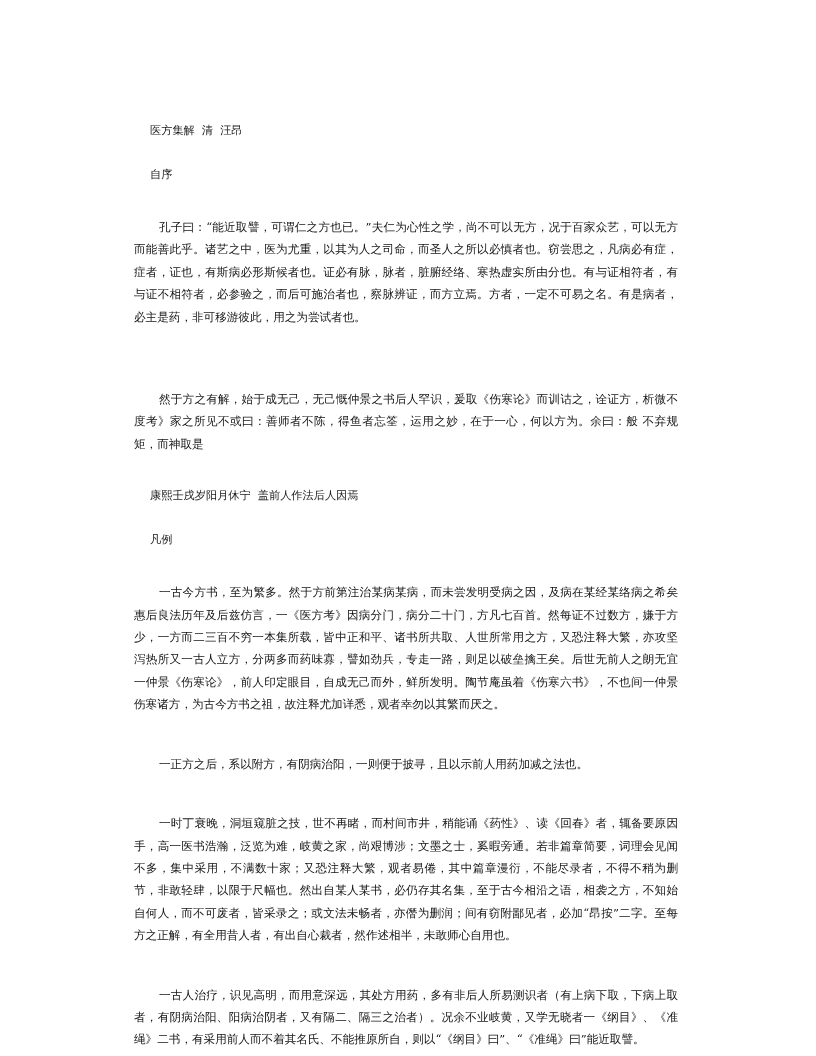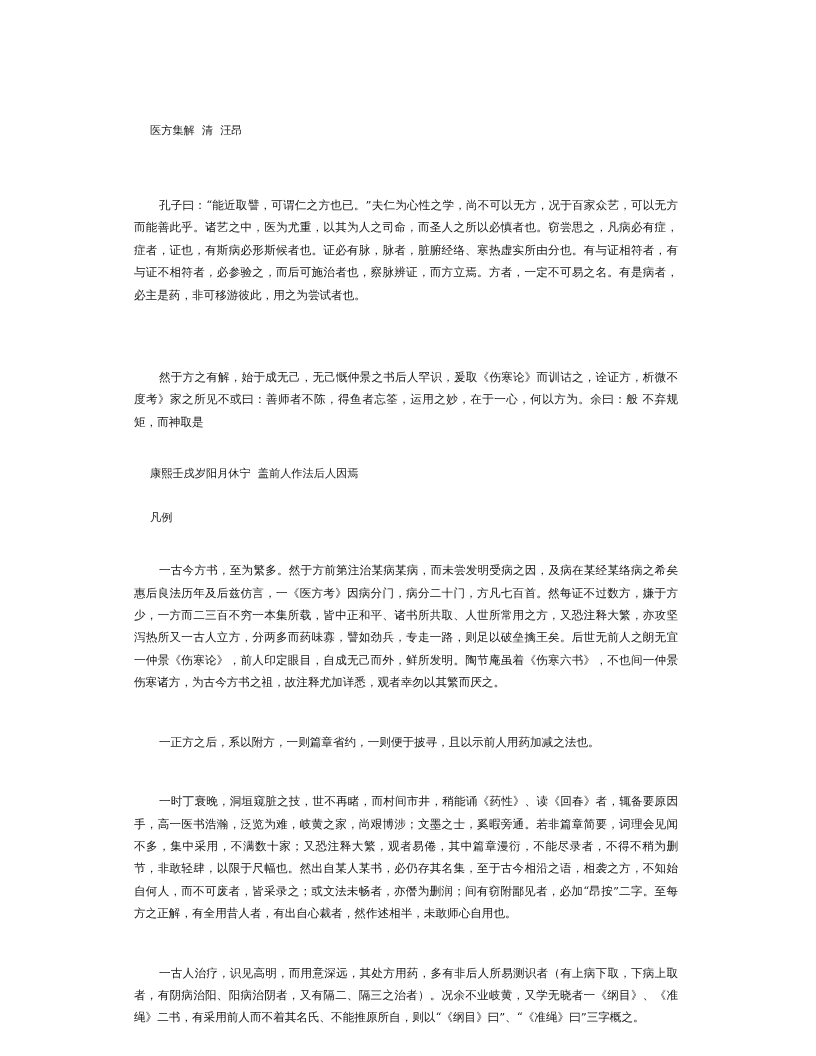--- a/index.html
+++ b/index.html
@@ -53,20 +53,21 @@
 </head>
 <body>
 
 <div class="page">
   <div class="content">
 
     <div class="doc-line">医方集解  清  汪昂</div>
 
     <div class="spacer"></div>
 
+    <div class="doc-line">自序</div>
 
     <div class="spacer"></div>
 
     <div class="doc-para">孔子曰：“能近取譬，可谓仁之方也已。”夫仁为心性之学，尚不可以无方，况于百家众艺，可以无方而能善此乎。诸艺之中，医为尤重，以其为人之司命，而圣人之所以必慎者也。窃尝思之，凡病必有症，症者，证也，有斯病必形斯候者也。证必有脉，脉者，脏腑经络、寒热虚实所由分也。有与证相符者，有与证不相符者，必参验之，而后可施治者也，察脉辨证，而方立焉。方者，一定不可易之名。有是病者，必主是药，非可移游彼此，用之为尝试者也。</div>
 
     <div class="spacer"></div>
 
 
     <div class="spacer"></div>
 
@@ -79,28 +80,28 @@
     <div class="spacer"></div>
 
     <div class="doc-line">凡例</div>
 
     <div class="spacer"></div>
 
     <div class="doc-para">一古今方书，至为繁多。然于方前第注治某病某病，而未尝发明受病之因，及病在某经某络病之希矣惠后良法历年及后兹仿言，一《医方考》因病分门，病分二十门，方凡七百首。然每证不过数方，嫌于方少，一方而二三百不穷一本集所载，皆中正和平、诸书所共取、人世所常用之方，又恐注释大繁，亦攻坚泻热所又一古人立方，分两多而药味寡，譬如劲兵，专走一路，则足以破垒擒王矣。后世无前人之朗无宜一仲景《伤寒论》，前人印定眼目，自成无己而外，鲜所发明。陶节庵虽着《伤寒六书》，不也间一仲景伤寒诸方，为古今方书之祖，故注释尤加详悉，观者幸勿以其繁而厌之。</div>
 
     <div class="spacer-sm"></div>
 
-    <div class="doc-para">一正方之后，系以附方，一则篇章省约，一则便于披寻，且以示前人用药加减之法也。</div>
+    <div class="doc-para">一正方之后，系以附方，有阴病治阳，一则便于披寻，且以示前人用药加减之法也。</div>
 
     <div class="spacer-sm"></div>
 
     <div class="doc-para">一时丁衰晚，洞垣窥脏之技，世不再睹，而村间市井，稍能诵《药性》、读《回春》者，辄备要原因手，高一医书浩瀚，泛览为难，岐黄之家，尚艰博涉；文墨之士，奚暇旁通。若非篇章简要，词理会见闻不多，集中采用，不满数十家；又恐注释大繁，观者易倦，其中篇章漫衍，不能尽录者，不得不稍为删节，非敢轻肆，以限于尺幅也。然出自某人某书，必仍存其名集，至于古今相沿之语，相袭之方，不知始自何人，而不可废者，皆采录之；或文法未畅者，亦僭为删润；间有窃附鄙见者，必加“昂按”二字。至每方之正解，有全用昔人者，有出自心裁者，然作述相半，未敢师心自用也。</div>
 
     <div class="spacer-sm"></div>
 
-    <div class="doc-para">一古人治疗，识见高明，而用意深远，其处方用药，多有非后人所易测识者（有上病下取，下病上取者，有阴病治阳、阳病治阴者，又有隔二、隔三之治者）。况余不业岐黄，又学无晓者一《纲目》、《准绳》二书，有采用前人而不着其名氏、不能推原所自，则以“《纲目》曰”、“《准绳》曰”三字概之。</div>
+    <div class="doc-para">一古人治疗，识见高明，而用意深远，其处方用药，多有非后人所易测识者（有上病下取，下病上取者，有阴病治阳、阳病治阴者，又有隔二、隔三之治者）。况余不业岐黄，又学无晓者一《纲目》、《准绳》二书，有采用前人而不着其名氏、不能推原所自，则以“《纲目》曰”、“《准绳》曰”能近取譬。</div>
 
     <div class="spacer-sm"></div>
 
     <div class="doc-para">一集中所分门类，下病上取者，当治于未病，故先补养；及既受病，则有汗、吐、下三</div>
 
   </div>
 </div>
 
 </body></html>

